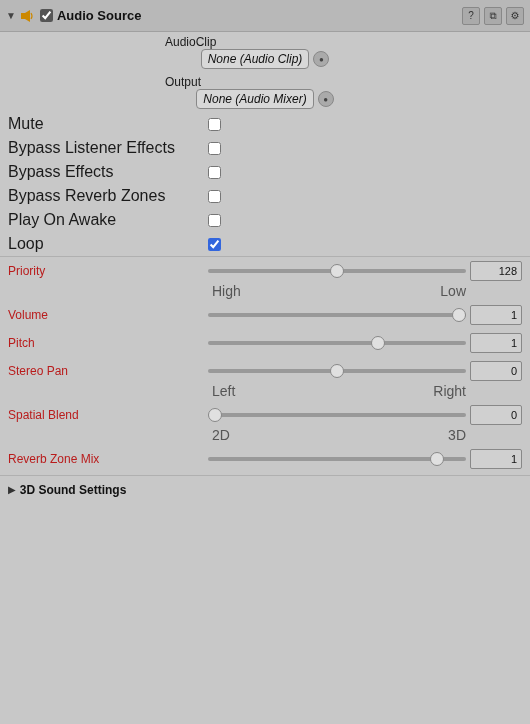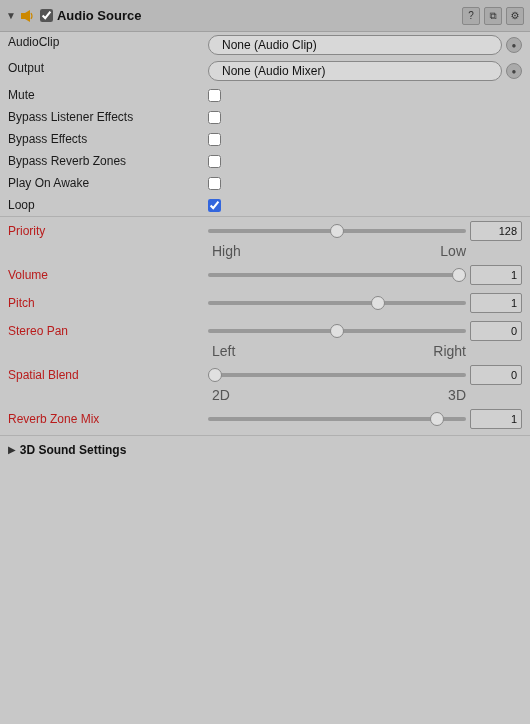--- a/index.html
+++ b/index.html
@@ -58,49 +58,51 @@
       align-items: center;
       justify-content: center;
       font-size: 10px;
       cursor: pointer;
       color: #333;
     }
 
     
     .row {
       display: flex;
-      align-items: flex-start;
+      align-items: center;
       padding: 3px 8px;
       min-height: 24px;
+      flex-direction: column;
     }
     .row-label {
       width: 200px;
       font-size: 12px;
       color: #1a1a1a;
       flex-shrink: 0;
     }
     .row-right {
       flex: 1;
       display: flex;
       align-items: center;
       gap: 4px;
     }
 
     
     .dropdown-field {
       background: #d8d8d8;
       border: 1px solid #888;
-      border-radius: 10px;
-      padding: 2px 13px;
+      border-radius: 4px;
+      padding: 2px 6px;
       font-size: 12px;
       color: #111;
       flex: 1;
       height: 20px;
       display: flex;
       align-items: center;
+      font-style: italic;
     }
     .circle-btn {
       width: 16px;
       height: 16px;
       border-radius: 50%;
       background: #aaa;
       border: 1px solid #888;
       cursor: pointer;
       display: flex;
       align-items: center;
@@ -111,21 +113,21 @@
 
     
     .checkbox-row {
       display: flex;
       align-items: center;
       padding: 3px 8px;
       min-height: 22px;
     }
     .checkbox-label {
       width: 200px;
-      font-size: 12px;
+      font-size: 16px;
       color: #1a1a1a;
       flex-shrink: 0;
     }
     input[type="checkbox"] {
       width: 13px;
       height: 13px;
       accent-color: #555;
       cursor: pointer;
     }
     input[type="checkbox"].blue-check {

